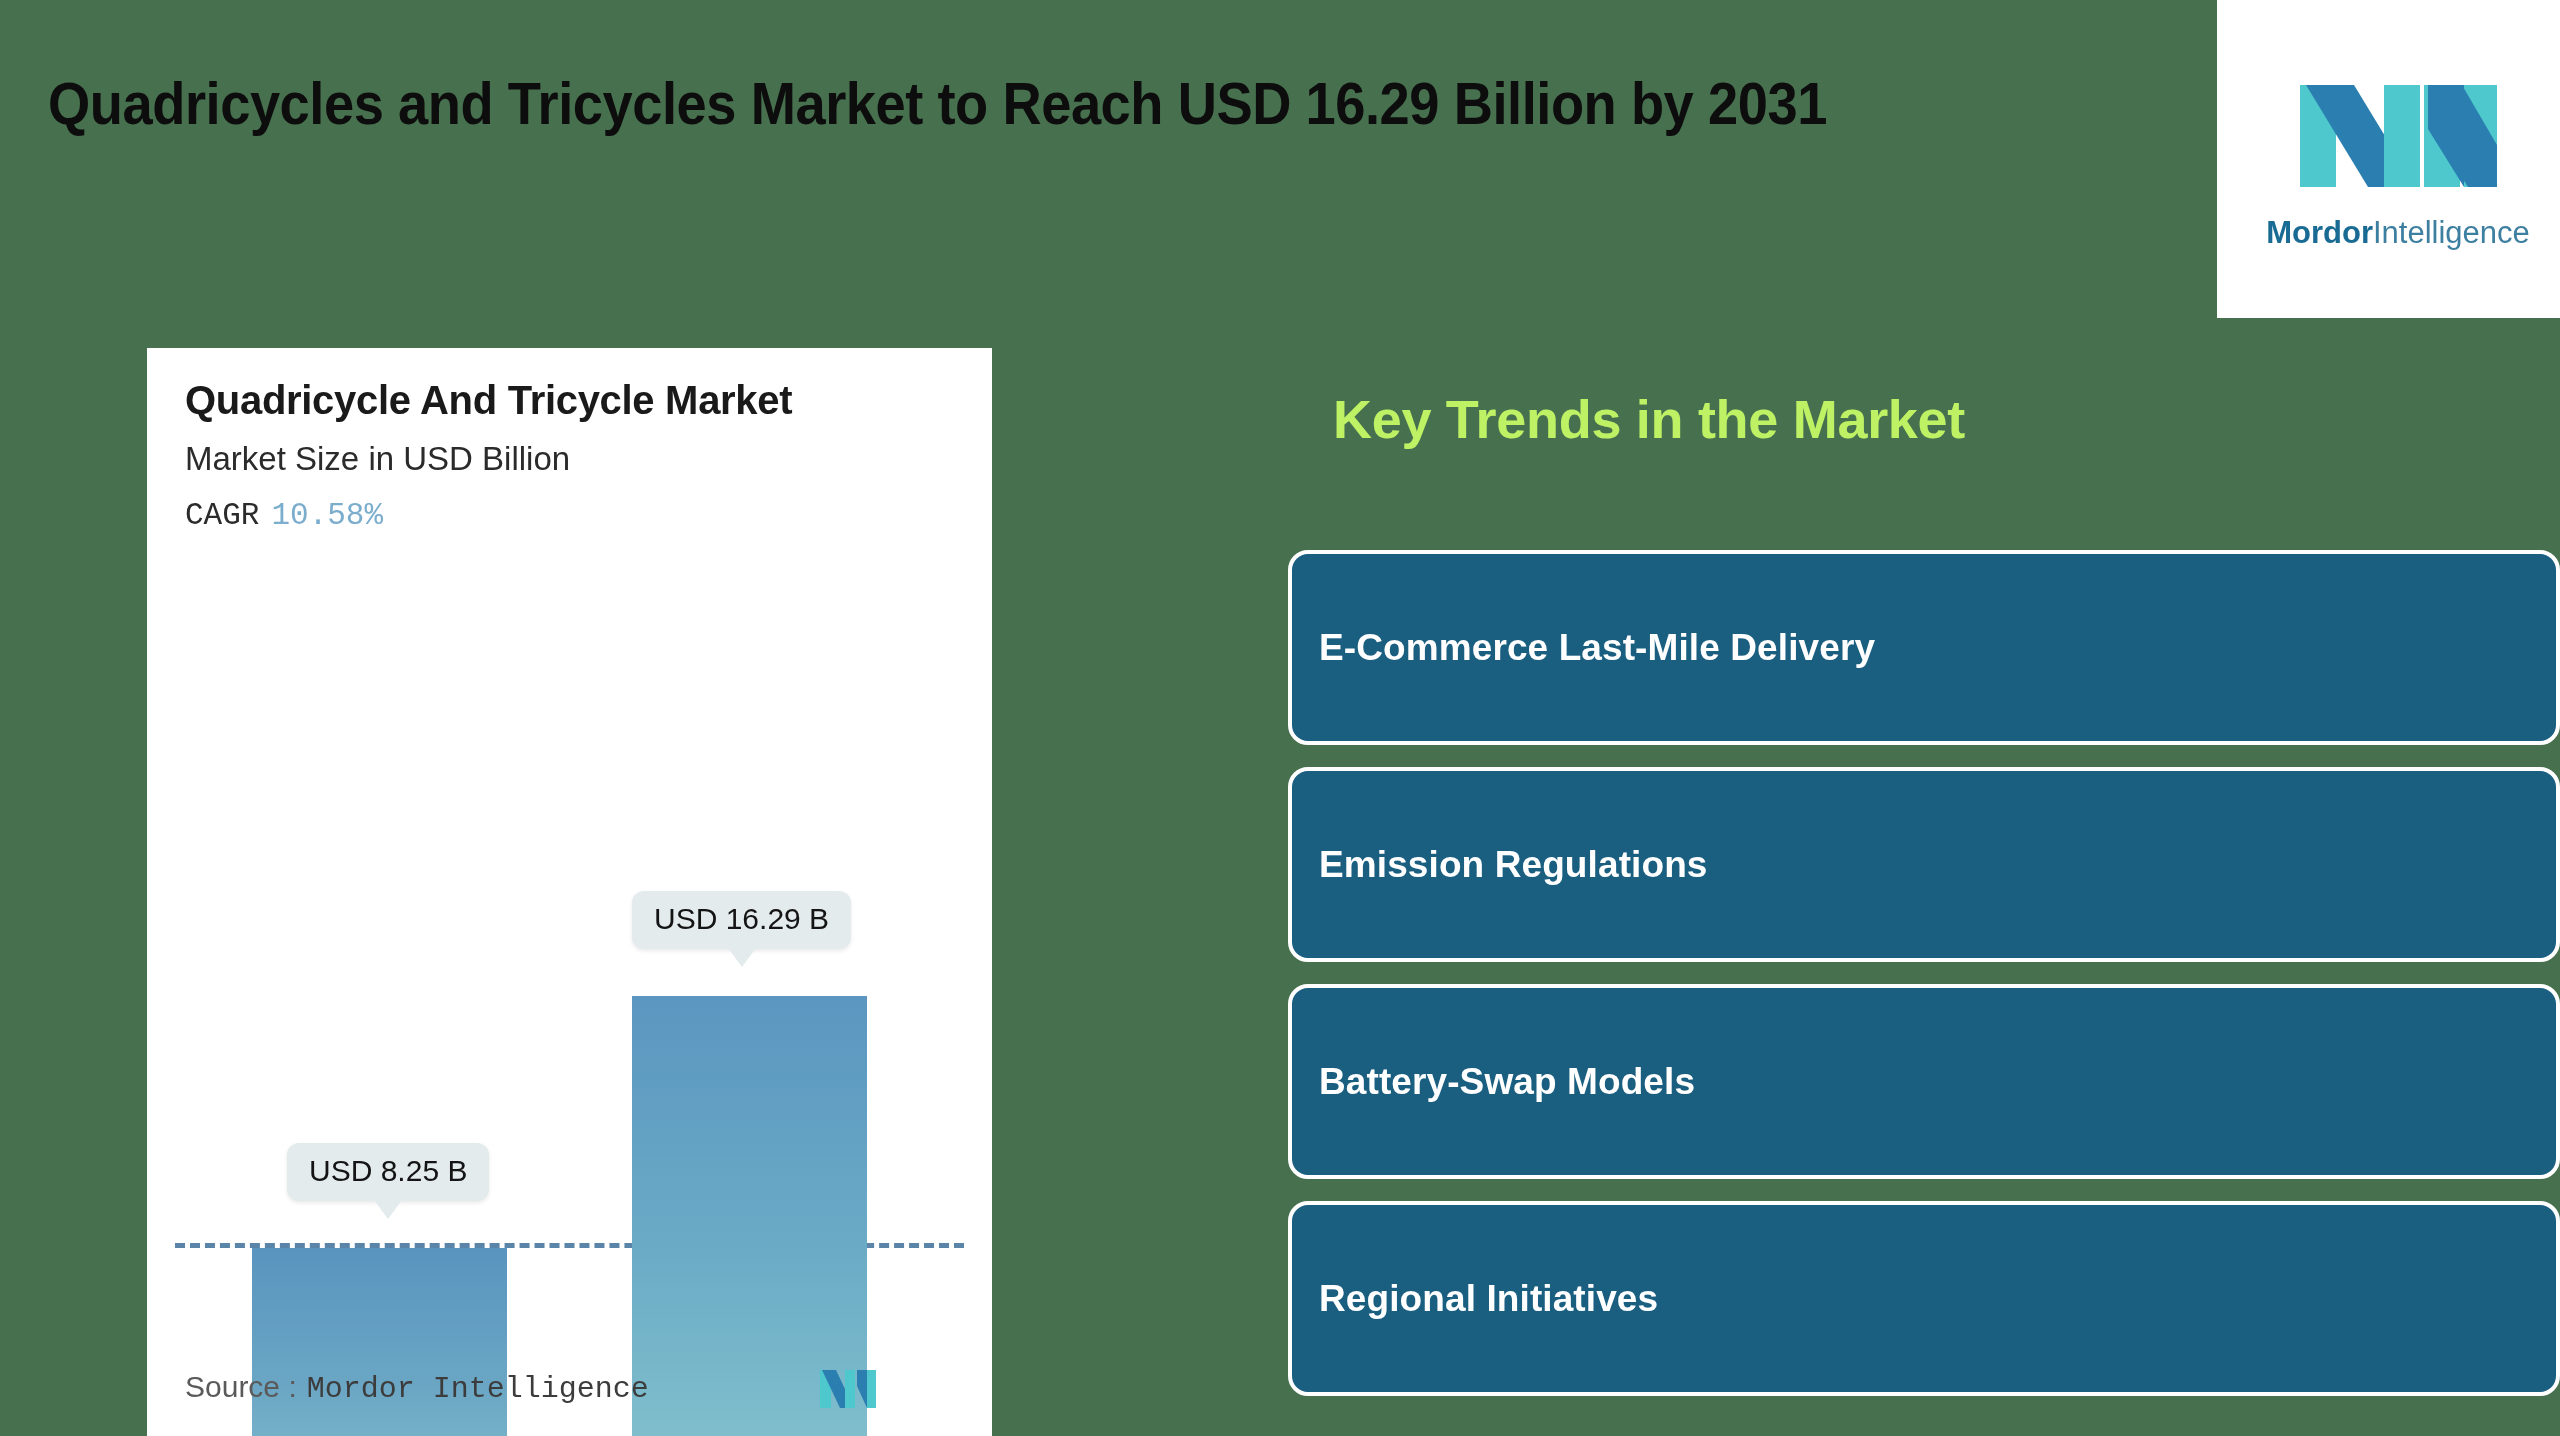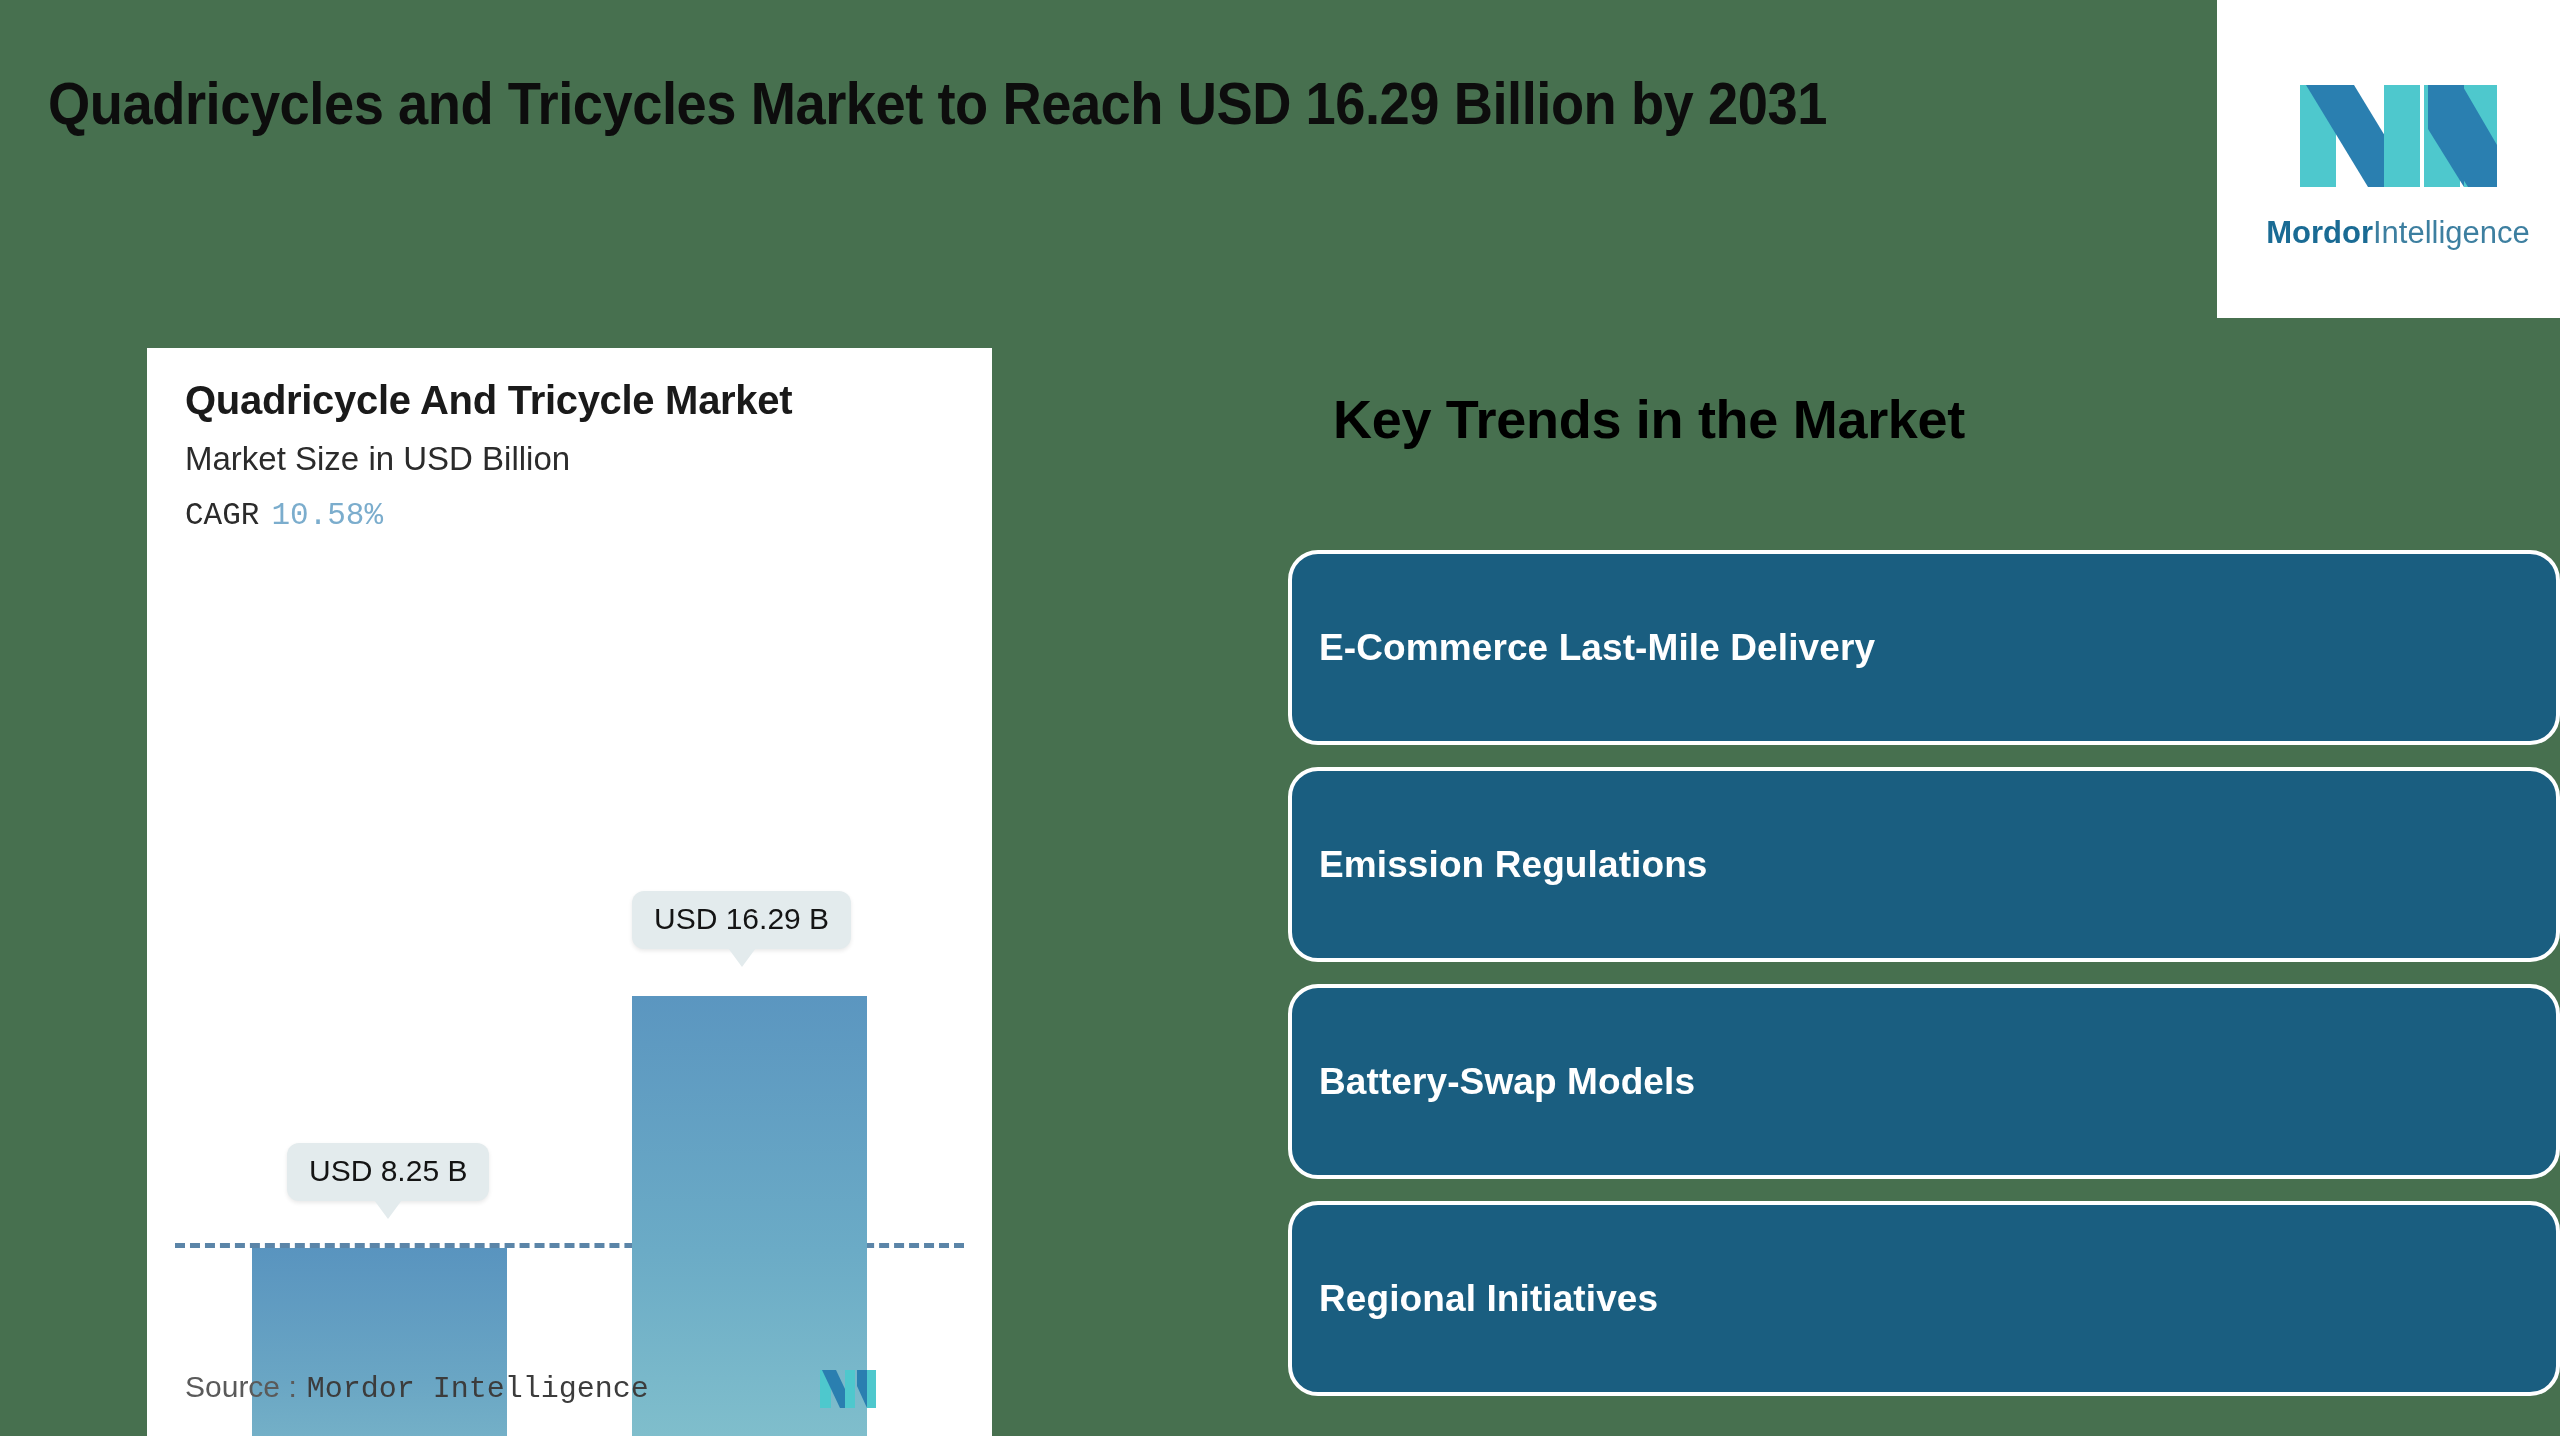--- a/index.html
+++ b/index.html
@@ -168,36 +168,36 @@
     height: 46px;
   }
 
   
   #trends-heading {
     position: absolute;
     left: 1333px;
     top: 388px;
     font-size: 54px;
     font-weight: bold;
-    color: #000000;
+    color: #bef264;
     letter-spacing: -0.3px;
     white-space: nowrap;
   }
   #trend-list {
     position: absolute;
     left: 1288px;
     top: 550px;
     width: 1272px;
   }
   .trend-card {
     position: relative;
     height: 195px;
     background: #1a5e80;
     border: 4px solid #ffffff;
-    border-radius: 30px;
+    border-radius: 20px;
     margin-bottom: 22px;
     display: flex;
     align-items: center;
     box-sizing: border-box;
   }
   .trend-card:last-child { margin-bottom: 0; }
   .trend-label {
     font-size: 37px;
     font-weight: bold;
     color: #ffffff;

